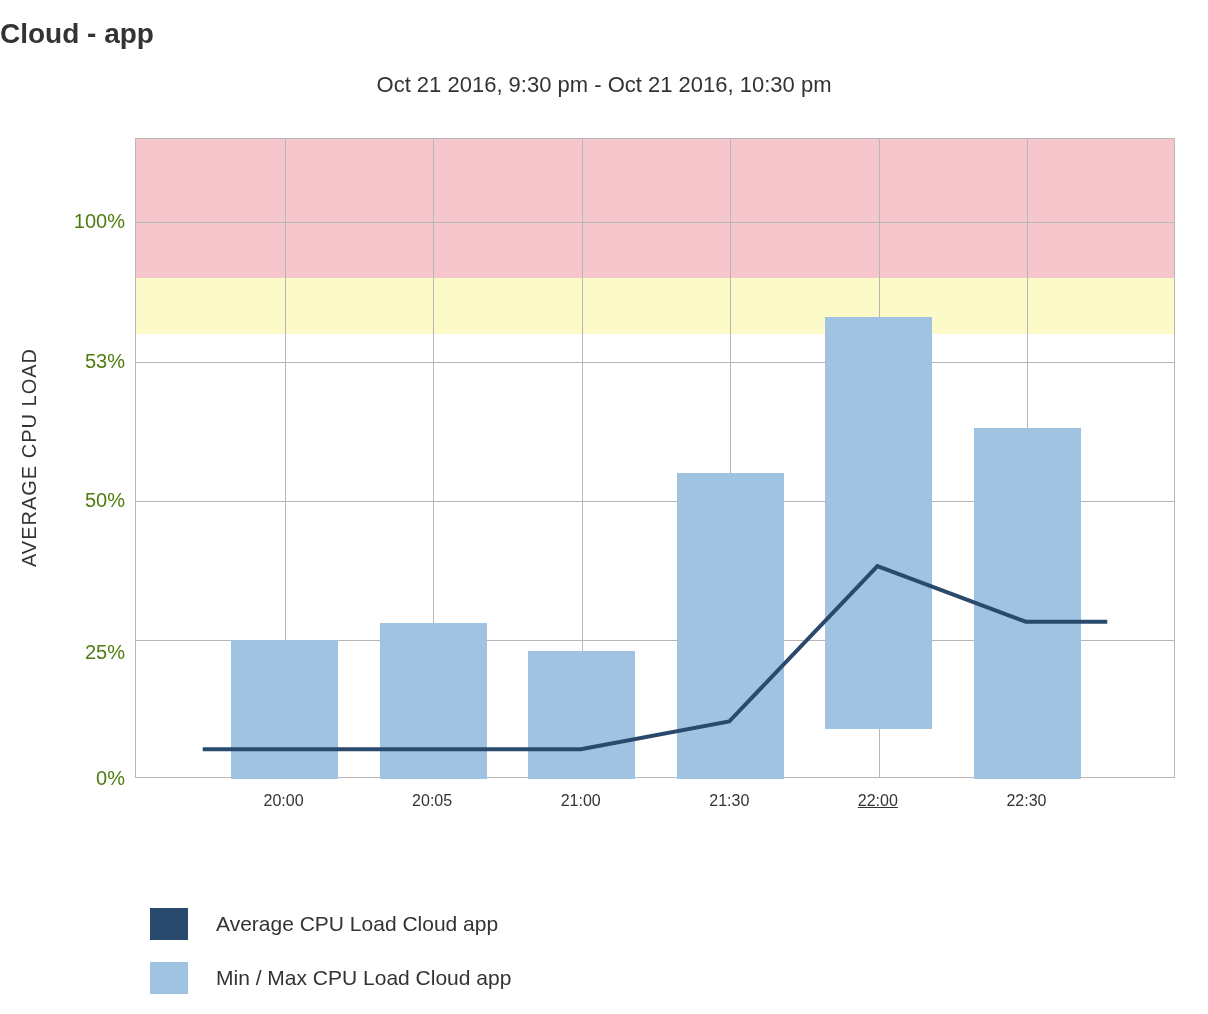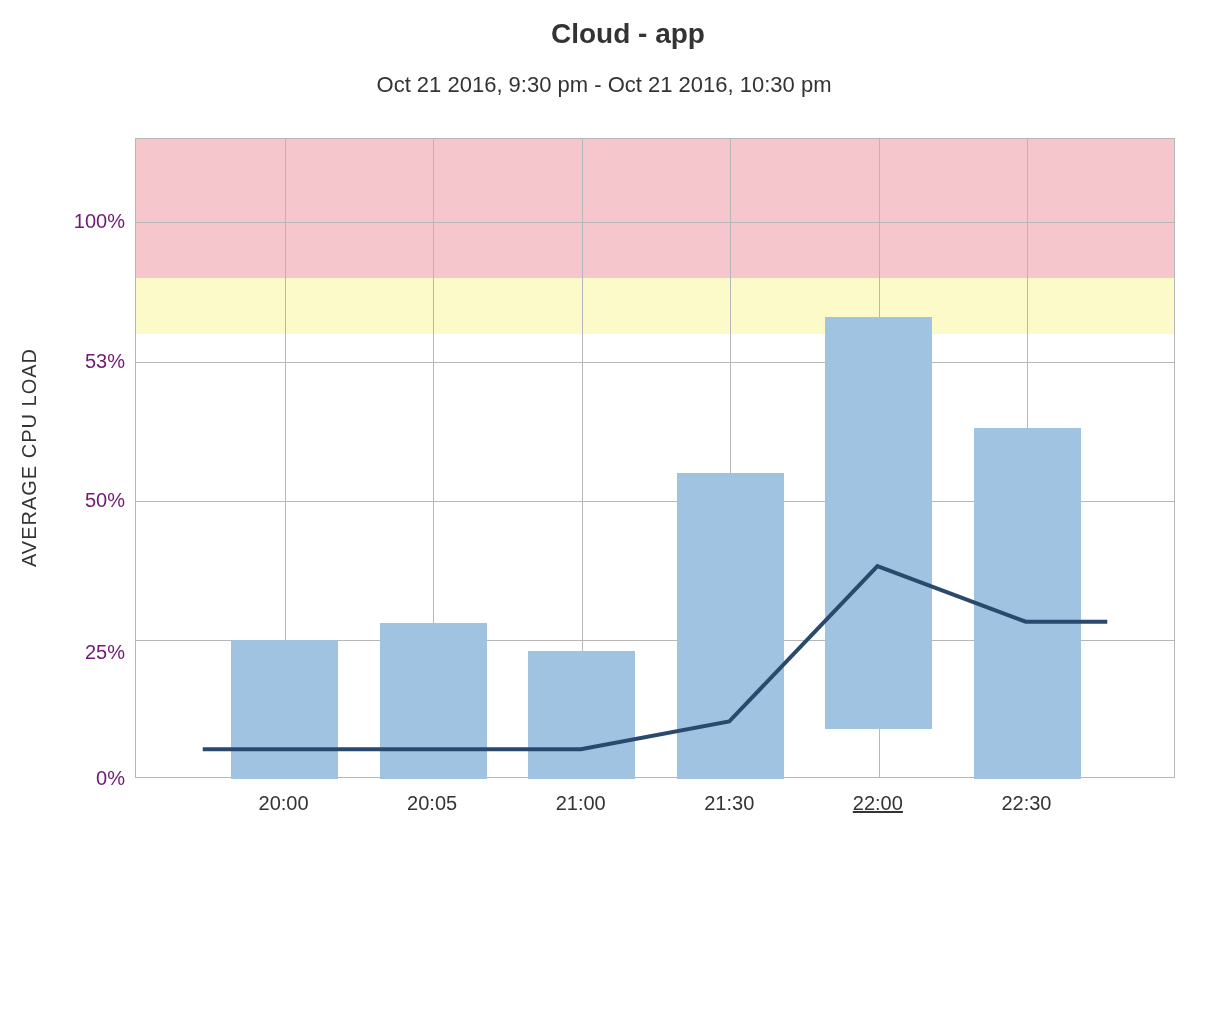--- a/index.html
+++ b/index.html
@@ -8,26 +8,24 @@
     padding: 0;
     font-family: "Helvetica Neue", Helvetica, Arial, sans-serif;
     color: #3a3a3a;
     background: #fff;
   }
   .wrap {
     width: 1208px;
     padding: 10px 0 20px;
   }
   .title {
-    text-align: center;
     font-weight: 700;
     font-size: 28px;
     margin-top: 8px;
     color: #333;
-    margin-left: 48px;
   }
   .subtitle {
     text-align: center;
     font-size: 22px;
     margin-top: 22px;
     color: #333;
   }
   .chart-row {
     display: flex;
     align-items: center;
@@ -44,21 +42,21 @@
   }
   .ytick-col {
     width: 86px;
     position: relative;
     height: 640px;
   }
   .ytick {
     position: absolute;
     right: 10px;
     font-size: 20px;
-    color: #701a75;
+    color: #4d7c0f;
     transform: translateY(50%);
     white-space: nowrap;
   }
   .plot {
     position: relative;
     width: 1040px;
     height: 640px;
     border: 1px solid #b7b7b7;
   }
   .band {
@@ -97,21 +95,21 @@
   }
   .xticks {
     position: relative;
     width: 1040px;
     margin-left: 152px; 
     height: 40px;
   }
   .xtick {
     position: absolute;
     top: 14px;
-    font-size: 20px;
+    font-size: 16px;
     color: #333;
     transform: translateX(-50%);
   }
   .legend {
     margin-top: 90px;
     margin-left: 150px;
   }
   .legend-row {
     display: flex;
     align-items: center;
@@ -171,14 +169,24 @@
 
   <div class="xticks" id="xticks" style="margin-left: 135px;">
       <div class="xtick" style="left: 148.571px;">20:00</div>
       <div class="xtick" style="left: 297.143px;">20:05</div>
       <div class="xtick" style="left: 445.714px;">21:00</div>
       <div class="xtick" style="left: 594.286px;">21:30</div>
       <div class="xtick" style="left: 742.857px; text-decoration: underline;">22:00</div>
       <div class="xtick" style="left: 891.429px;">22:30</div>
     </div>
 
+  <div class="legend">
+    <div class="legend-row">
+      <div class="legend-swatch" style="background:#2a4a6d"></div>
+      <div class="legend-label">Average CPU Load Cloud app</div>
+    </div>
+    <div class="legend-row">
+      <div class="legend-swatch" style="background:#a0c3e2"></div>
+      <div class="legend-label">Min / Max CPU Load Cloud app</div>
+    </div>
+  </div>
 
 </div>
 
 </body></html>

